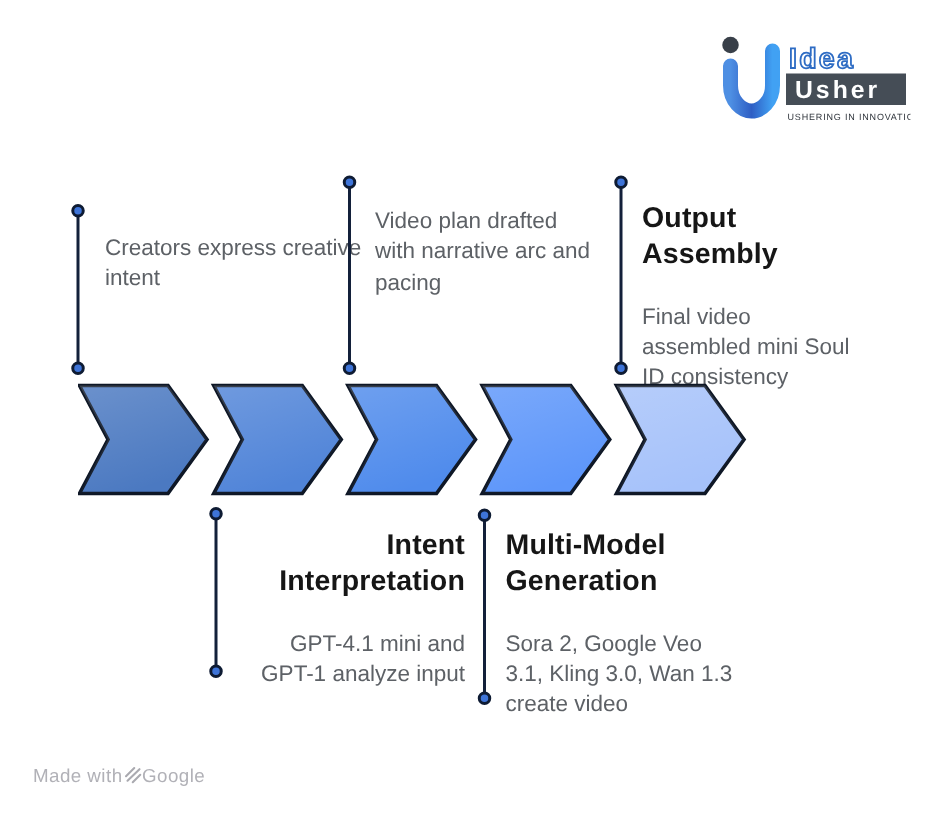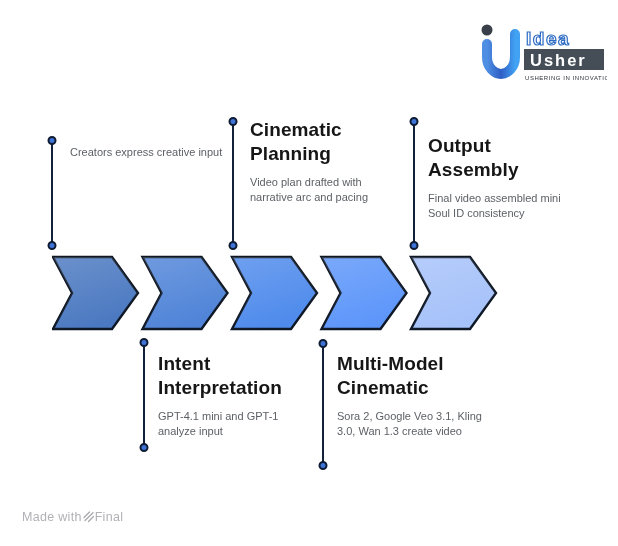--- a/index.html
+++ b/index.html
@@ -13,27 +13,27 @@
 
   
   .label { position: absolute; }
   .label h3 {
     margin: 0;
     font-size: 19px; font-weight: bold;
     color: #161616; line-height: 1.26;
     letter-spacing: 0.1px;
   }
   .label p {
-    margin: 9px 0 0;
-    font-size: 11px; color: #5d6166; line-height: 1.35;
+    margin: 20px 0 0;
+    font-size: 15px; color: #5d6166; line-height: 1.35;
   }
   .label-1 { left: 70px;  top: 136px; width: 172px; }
   .label-3 { left: 250px; top: 118px; width: 150px; }
   .label-5 { left: 428px; top: 134px; width: 142px; }
-  .label-2 { left: 158px; top: 352px; width: 152px; }
+  .label-2 { left: 158px; top: 352px; width: 152px; text-align: right; }
   .label-4 { left: 337px; top: 352px; width: 152px; }
 
   
   .connector {
     position: absolute; width: 2px; background: #13203a;
   }
   .connector::before, .connector::after {
     content: ""; position: absolute; left: 50%;
     transform: translateX(-50%);
     width: 5px; height: 5px; border-radius: 50%;
@@ -78,37 +78,36 @@
       <circle cx="8" cy="8" r="5.5" fill="#394049"></circle>
       <path d="M8,22 V35 C8,45.5 15.5,52 22,52 C28.5,52 36,45.5 36,35 V12" stroke="url(#ug)" stroke-width="10" fill="none" stroke-linecap="round"></path>
       <text x="47" y="23" font-size="19" font-weight="bold" letter-spacing="1.5" fill="none" stroke="#2e6cc4" stroke-width="1.2" font-family="Liberation Sans, sans-serif">Idea</text>
       <rect x="45" y="27" width="80" height="21" fill="#454d56"></rect>
       <text x="51" y="43.5" font-size="16.5" font-weight="bold" letter-spacing="2" fill="#ffffff" font-family="Liberation Sans, sans-serif">Usher</text>
       <text x="46" y="58" font-size="6" letter-spacing="0.55" fill="#2f343b" font-family="Liberation Sans, sans-serif">USHERING IN INNOVATION</text>
     </svg>
   </div>
 
   <div class="label label-1">
-    <p>Creators express creative input</p>
+    <p>Creators express creative intent</p>
   </div>
   <div class="label label-3">
-    <h3>Cinematic Planning</h3>
     <p>Video plan drafted with narrative arc and pacing</p>
   </div>
   <div class="label label-5">
     <h3>Output Assembly</h3>
     <p>Final video assembled mini Soul ID consistency</p>
   </div>
 
   <div class="label label-2">
     <h3>Intent Interpretation</h3>
     <p>GPT-4.1 mini and GPT-1 analyze input</p>
   </div>
   <div class="label label-4">
-    <h3>Multi-Model Cinematic</h3>
+    <h3>Multi-Model Generation</h3>
     <p>Sora 2, Google Veo 3.1, Kling 3.0, Wan 1.3 create video</p>
   </div>
 
   <div class="connector conn-1"></div>
   <div class="connector conn-3"></div>
   <div class="connector conn-5"></div>
   <div class="connector conn-2"></div>
   <div class="connector conn-4"></div>
 
   <div class="chevrons">
@@ -144,16 +143,16 @@
     </svg>
   </div>
 
   <div class="footer">
     <span>Made with</span>
     <span class="napkin-mark">
       <svg width="13" height="13" viewBox="0 0 13 13">
         <path d="M2,7.5 L7.5,2 M3,10.5 L11,2.8 M6.5,11.5 L11.5,6.5" stroke="#aaaab0" stroke-width="1.4" fill="none" stroke-linecap="round"></path>
       </svg>
     </span>
-    <span>Final</span>
+    <span>Google</span>
   </div>
 
 </div>
 
 </body></html>

